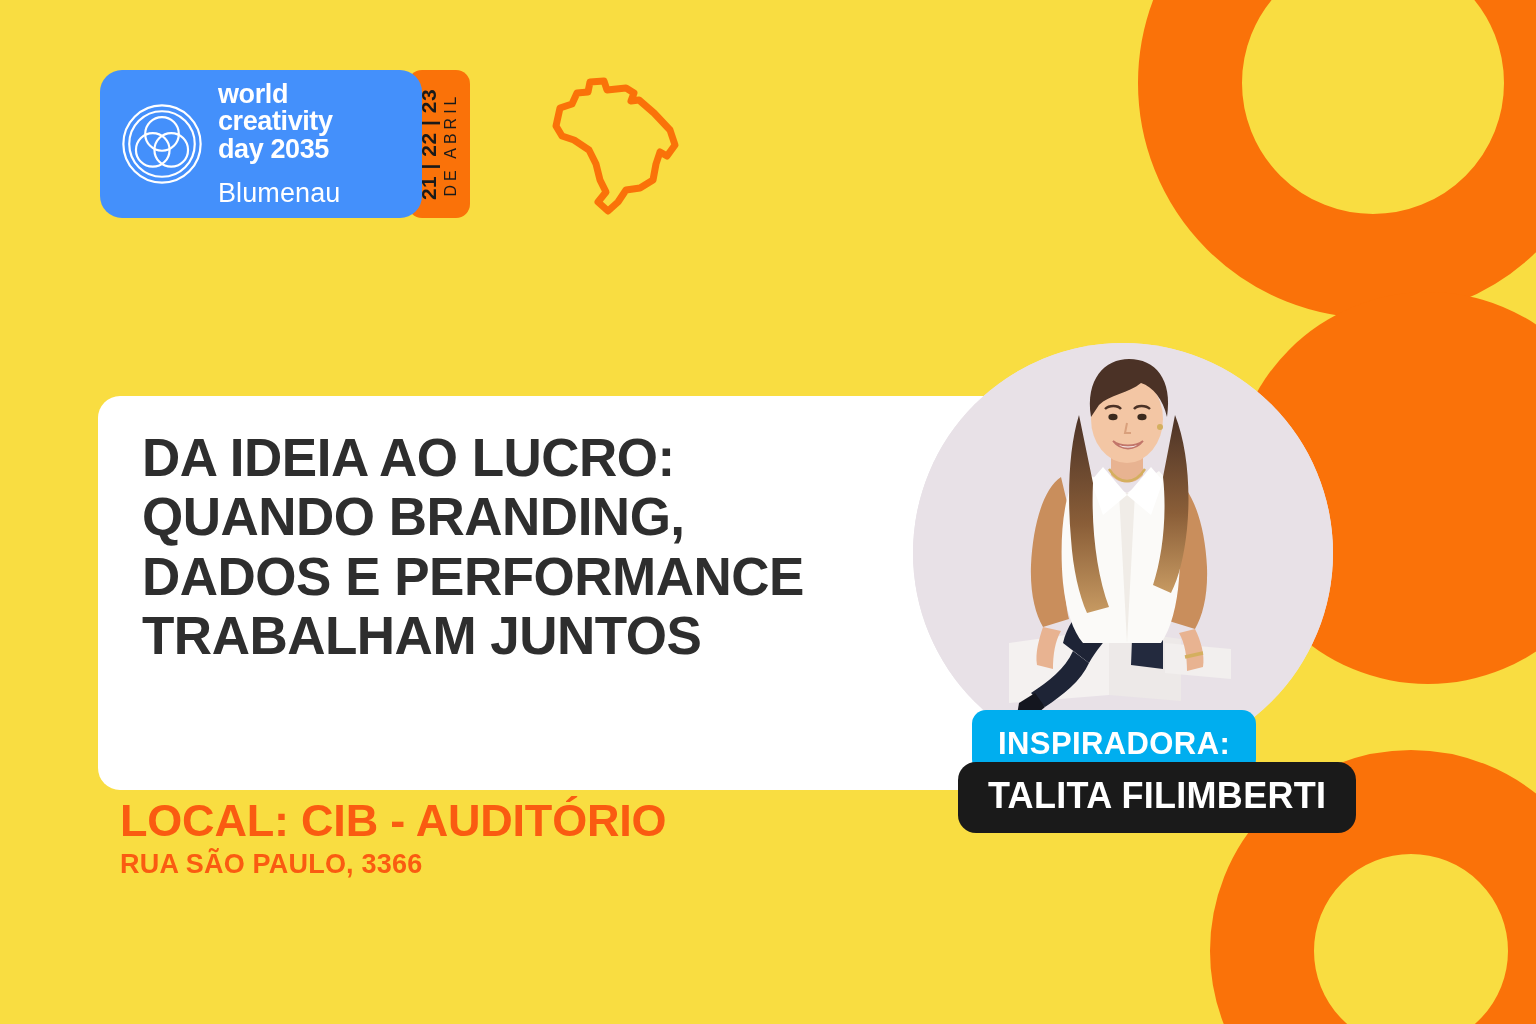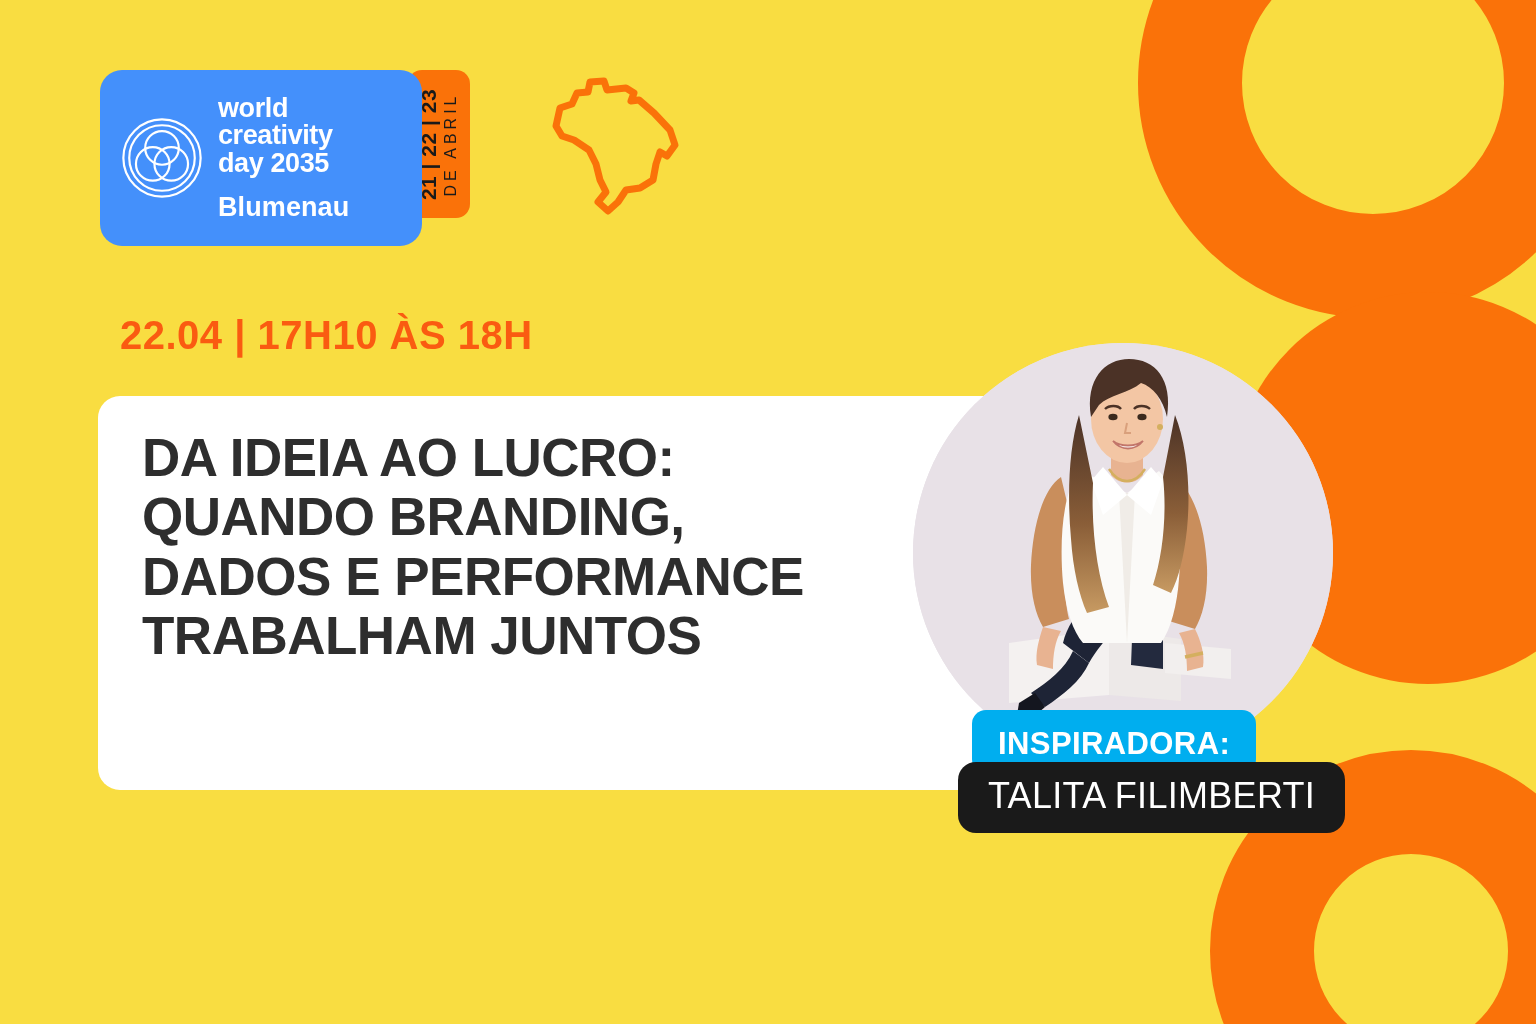--- a/index.html
+++ b/index.html
@@ -38,39 +38,39 @@
     border-radius:50%;
     border:104px solid #FA7209;
   }
 
   
   #logo-badge {
     position:absolute; left:100px; top:70px;
     display:flex; align-items:stretch;
   }
   #logo-plate {
-    width:322px; height:176px;
+    width:322px; height:148px;
     background:#4490FB;
     border-radius:22px;
     display:flex; align-items:center;
     padding-left:20px;
     position:relative; z-index:2;
   }
   #logo-mark { width:84px; height:84px; flex:0 0 84px; }
   #logo-words {
     margin-left:14px;
     color:#FFFFFF;
     line-height:1.02;
   }
   .logo-line-bold {
     font-size:27px; font-weight:bold; letter-spacing:-0.4px;
     display:block;
   }
   .logo-line-light {
-    font-size:27px; font-weight:700; letter-spacing:0.1px;
+    font-size:27px; font-weight:400; letter-spacing:0.1px;
     display:block; margin-top:16px;
   }
   #date-tab {
     width:62px; height:148px;
     background:#FA7209;
     border-radius:14px;
     margin-left:-14px;
     position:relative; z-index:1;
     display:flex; align-items:center; justify-content:center;
   }
@@ -137,21 +137,21 @@
     font-size:31px; font-weight:bold; color:#FFFFFF; letter-spacing:0.4px;
   }
   #speaker-name-plate {
     position:absolute; left:958px; top:762px;
     background:#1A1A1A;
     border-radius:18px;
     padding:13px 30px 16px;
     z-index:5;
   }
   #speaker-name-plate span {
-    font-size:36px; font-weight:normal; color:#FFFFFF; letter-spacing:0.3px;
+    font-size:36px; font-weight:bold; color:#FFFFFF; letter-spacing:0.3px;
   }
 
   
   #venue-block { position:absolute; left:120px; top:798px; }
   #venue-name {
     font-size:45px; font-weight:bold; color:#FA5B11;
     letter-spacing:-0.2px; line-height:1;
   }
   #venue-address {
     font-size:27px; font-weight:bold; color:#FA5B11;
@@ -192,21 +192,20 @@
       </div>
     </div>
   </div>
 
   <svg id="brazil-map" viewBox="0 0 170 160">
     <path d="M22 58 L26 40 L38 36 L43 25 L54 24 L56 14 L70 13 L73 22 L92 20 L100 25 L97 33
              L105 32 L120 45 L136 62 L141 77 L133 88 L126 84 L122 96 L119 112 L106 120 L92 122
              L84 134 L74 143 L64 134 L72 124 L66 112 L62 96 L55 82 L40 72 L28 68 Z" fill="none" stroke="#FA7209" stroke-width="7" stroke-linejoin="round" stroke-linecap="round"></path>
   </svg>
 
-  <div id="time-line">22.04 | 17H10 ÀS 18H</div>
 
   <div id="title-card">
     <div id="title-text">DA IDEIA AO LUCRO:
 QUANDO BRANDING,
 DADOS E PERFORMANCE
 TRABALHAM JUNTOS</div>
   </div>
 
   <div id="portrait-circle">
     <svg id="portrait-art" viewBox="0 0 420 420">
@@ -273,14 +272,18 @@
     </svg>
   </div>
 
   <div id="speaker-role-plate">
     <span>INSPIRADORA:</span>
   </div>
   <div id="speaker-name-plate">
     <span>TALITA FILIMBERTI</span>
   </div>
 
+  <div id="venue-block">
+    <div id="venue-name">LOCAL: CIB - AUDITÓRIO</div>
+    <div id="venue-address">RUA SÃO PAULO, 3366</div>
+  </div>
 
 </div>
 
 </body></html>

